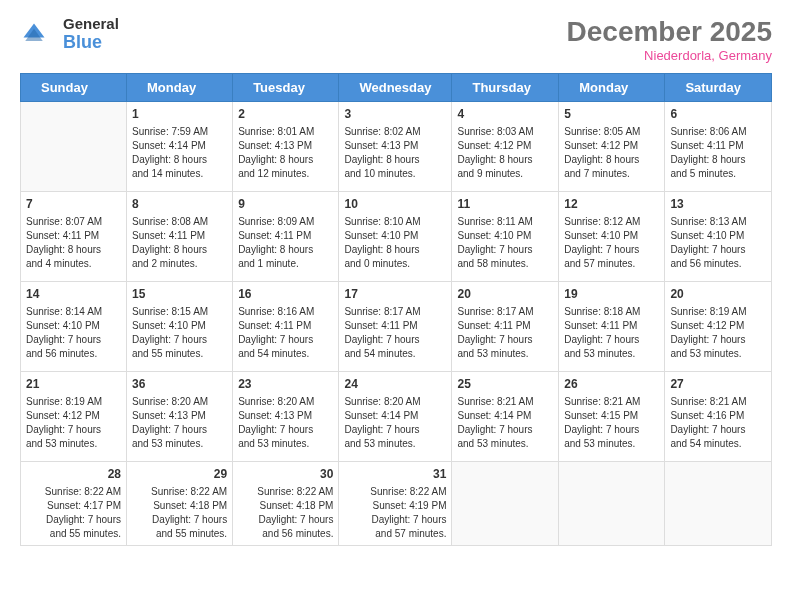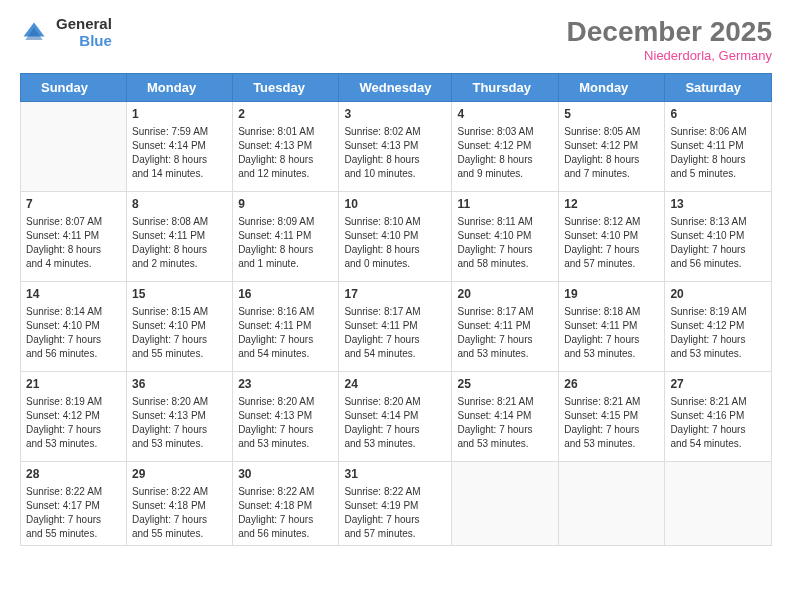--- a/index.html
+++ b/index.html
@@ -18,35 +18,34 @@
     }
     .header {
       display: flex;
       justify-content: space-between;
       align-items: flex-start;
       margin-bottom: 10px;
     }
     .logo {
       display: flex;
       align-items: center;
-      gap: 8px;
-      text-align: right;
+      gap: 15px;
     }
     .logo-text {
       display: flex;
       flex-direction: column;
       line-height: 1.1;
     }
     .logo-general {
       font-size: 15px;
       font-weight: bold;
       color: #333;
     }
     .logo-blue {
-      font-size: 15px;
+      font-size: 18px;
       font-weight: bold;
       color: #4a90d9;
     }
     .logo-icon {
       width: 28px;
       height: 28px;
     }
     .title-block {
       text-align: right;
     }
@@ -91,20 +90,21 @@
     }
     .day-info {
       font-size: 10px;
       color: #333;
     }
     .empty-cell {
       background: #f9f9f9;
     }
     .last-row td {
       height: 78px;
+      text-align: right;
     }
   </style>
 </head>
 <body>
 
 <div class="page">
   <div class="header">
     <div class="logo">
       <svg class="logo-icon" viewBox="0 0 32 32" xmlns="http://www.w3.org/2000/svg">
         <polygon points="16,4 28,20 4,20" fill="#4a90d9"></polygon>

